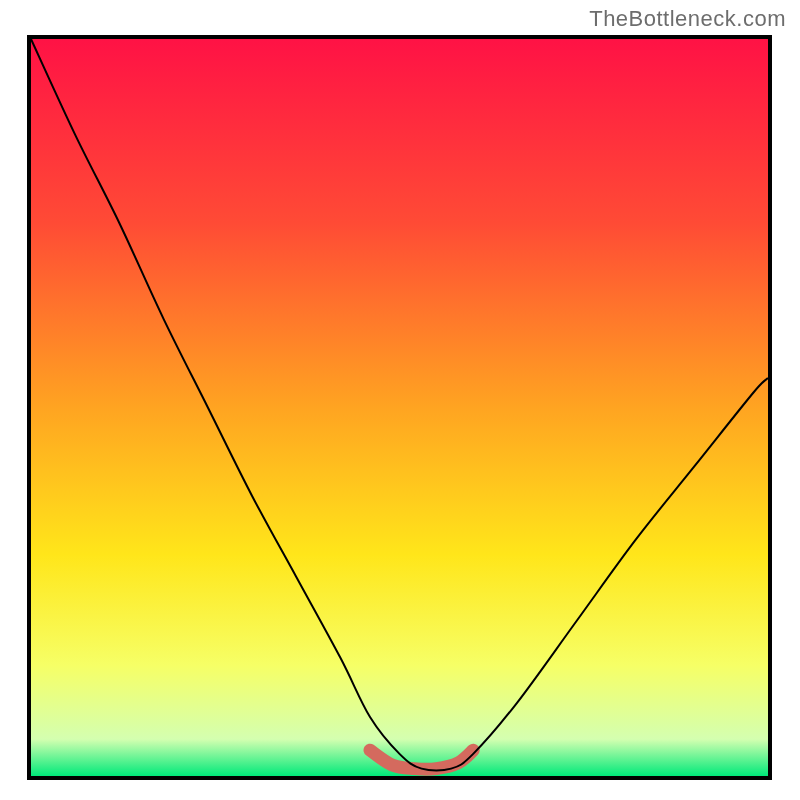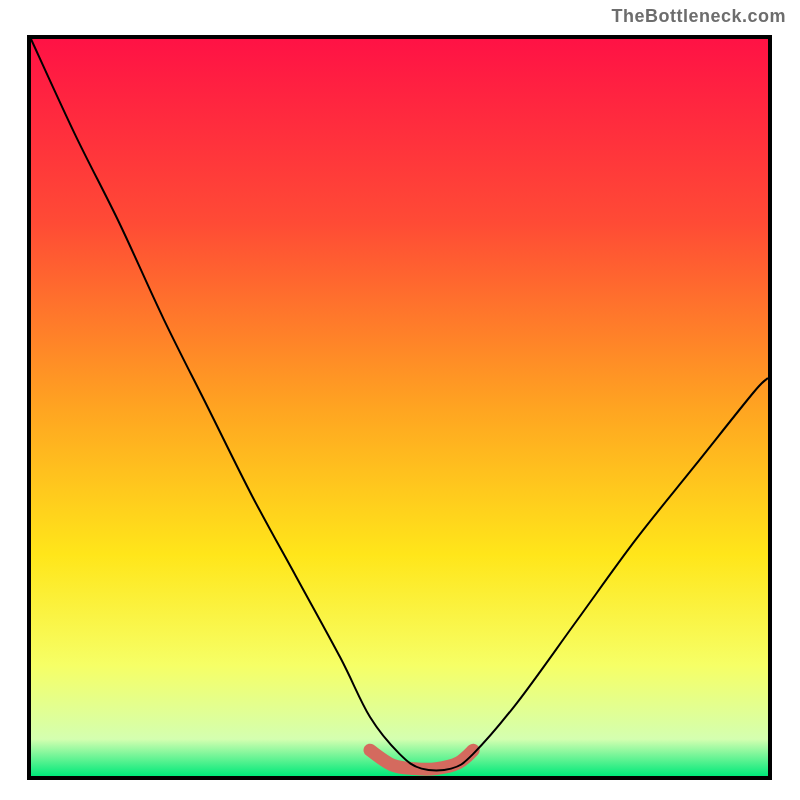--- a/index.html
+++ b/index.html
@@ -11,22 +11,22 @@
   .stage {
     position: relative;
     width: 800px;
     height: 800px;
     overflow: hidden;
   }
   .watermark {
     position: absolute;
     top: 6px;
     right: 14px;
-    font-size: 18px;
-    font-weight: bold;
+    font-size: 22px;
+    font-weight: normal;
     color: #6d6d6d;
     letter-spacing: 0.5px;
     z-index: 10;
   }
   .chart-box {
     position: absolute;
     left: 27px;
     top: 35px;
     width: 745px;
     height: 745px;

